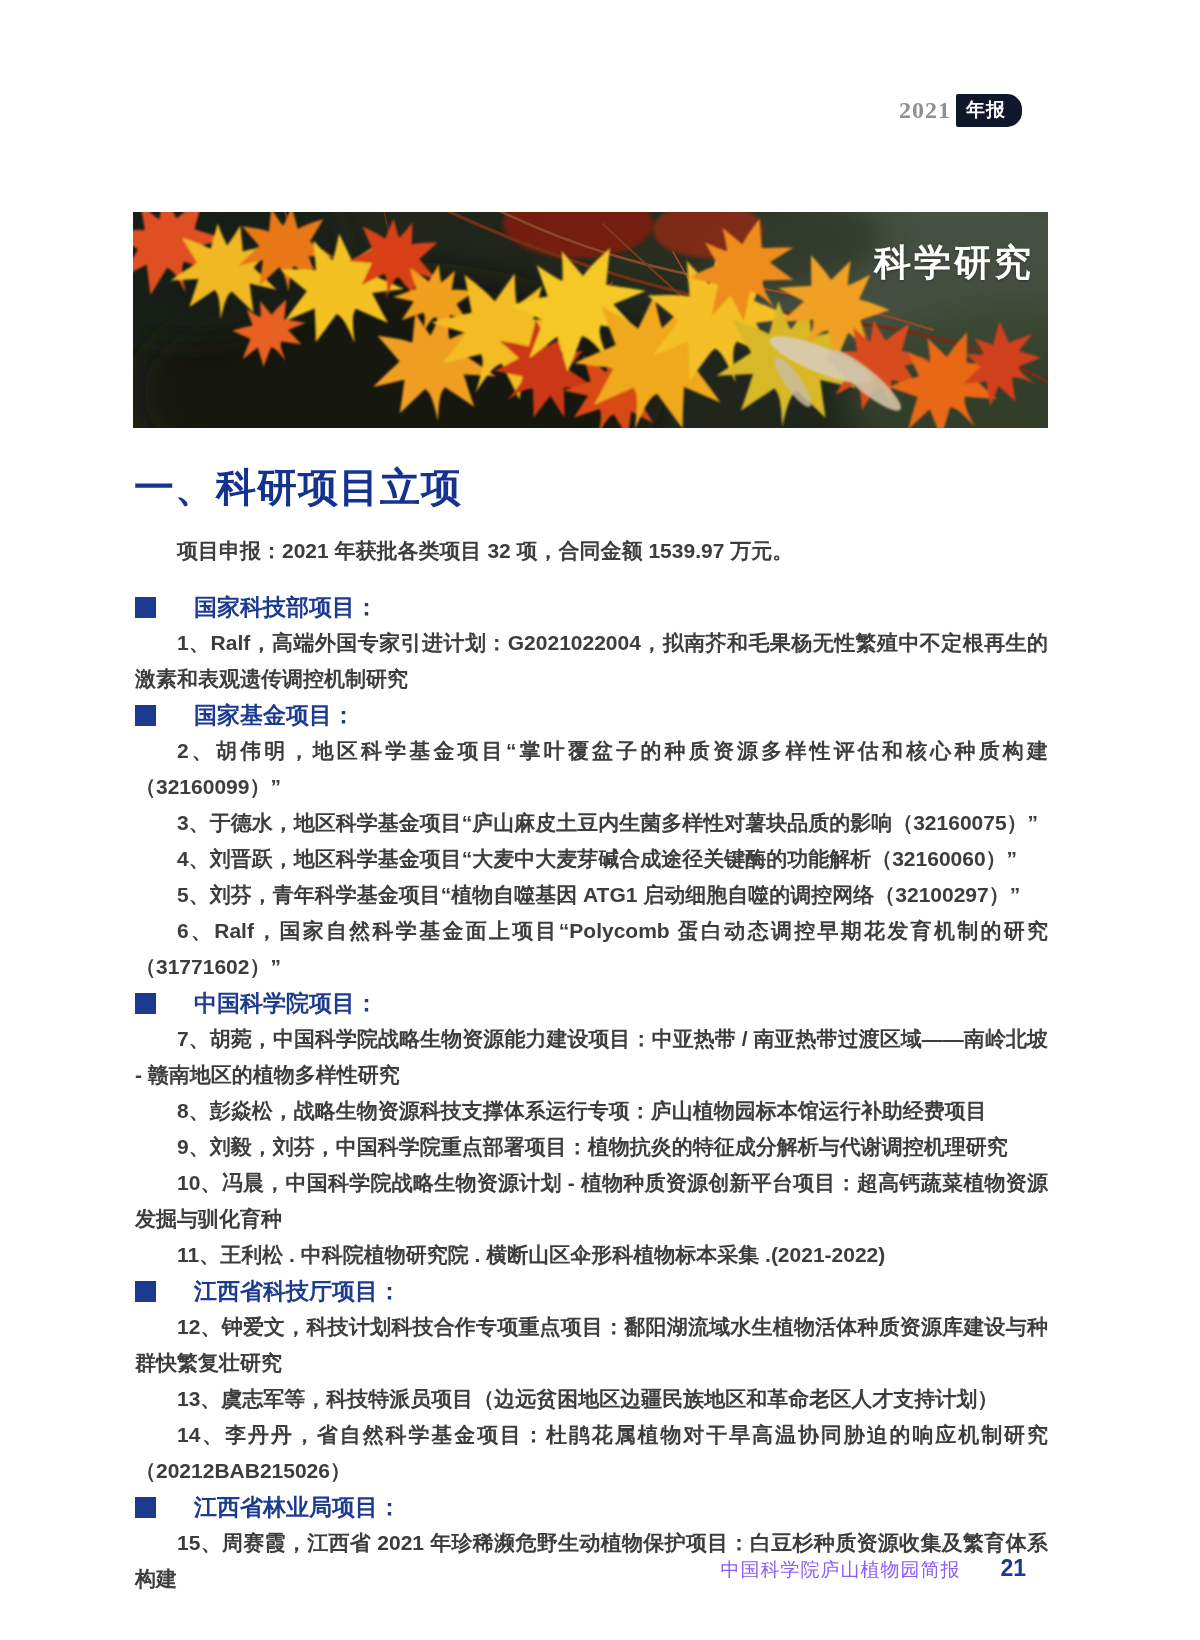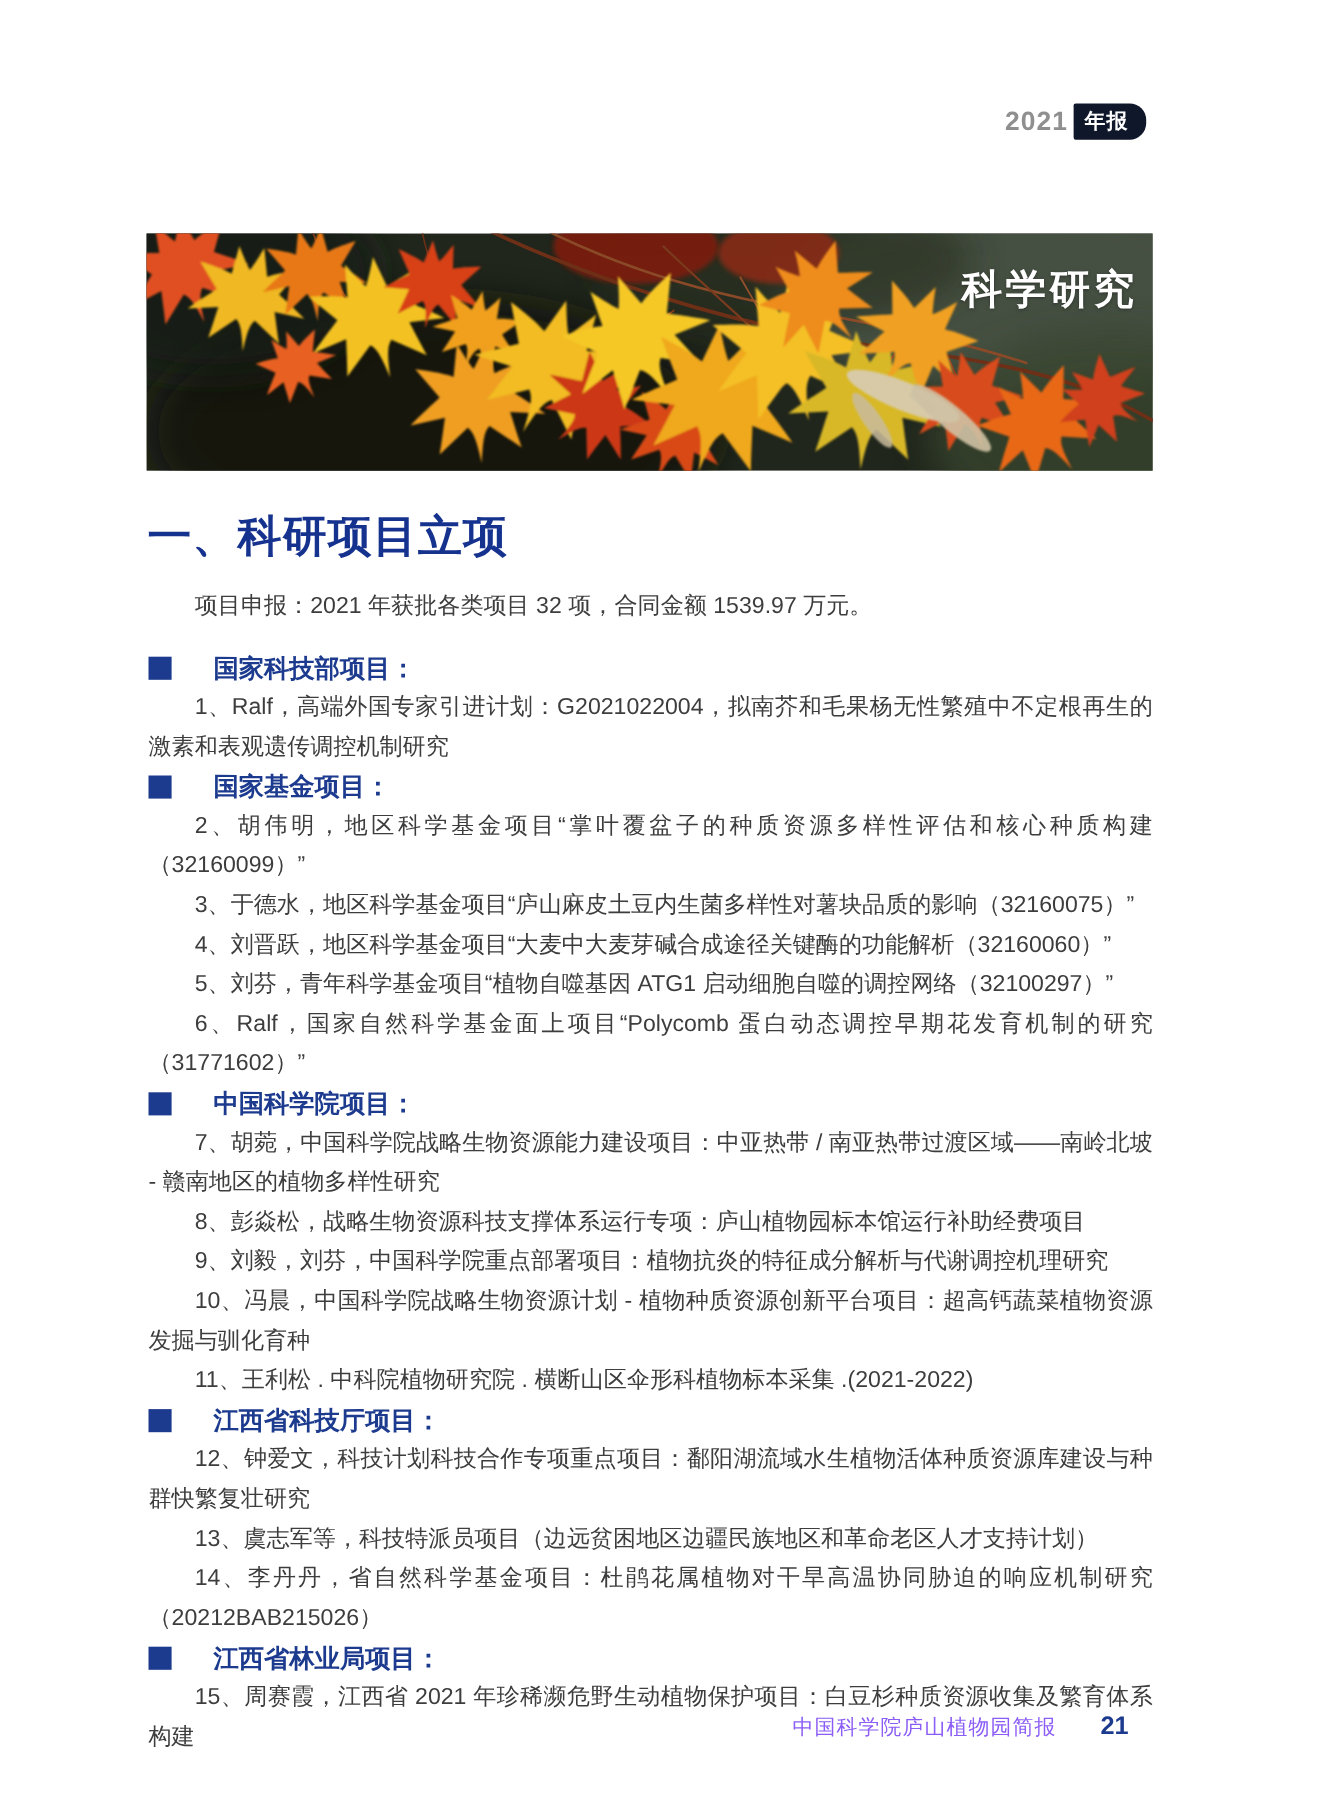--- a/index.html
+++ b/index.html
@@ -8,22 +8,22 @@
     background:#ffffff;
   }
   .page{
     position:relative;
     width:1200px;height:1640px;
     background:#ffffff;
     overflow:hidden;
   }
   
   .hdr{
-    position:absolute;top:94px;right:158px;
-    display:flex;align-items:center;
+    position:absolute;top:94px;right:178px;
+    display:flex;align-items:center;font-family:Liberation Serif, serif;
   }
   .hdr-year{
     font-size:24px;font-weight:bold;color:#8f8f8f;
     letter-spacing:1px;margin-right:5px;
   }
   .hdr-badge{
     background:#0f172a;color:#ffffff;
     font-size:19px;font-weight:bold;
     padding:3px 16px 4px 10px;
     border-radius:2px 15px 15px 2px;
@@ -48,21 +48,21 @@
     margin:0;
     font-size:40px;font-weight:bold;color:#16328f;
     letter-spacing:1px;
   }
   
   .content{
     position:absolute;left:135px;top:533px;width:913px;
     font-size:21px;line-height:36px;color:#3d3d3d;
     text-align:justify;
   }
-  .content p{margin:0;}
+  .content p{margin:0;font-weight:bold;}
   .intro{text-indent:2em;margin-bottom:20px !important;}
   .group-heading{
     display:flex;align-items:center;
     color:#1c3a8e;font-weight:bold;font-size:23px;
     line-height:36px;
     gap:28px;
   }
   .bullet{
     display:inline-block;width:21px;height:21px;
     background:#1c3a8e;margin-right:10px;flex:0 0 auto;

